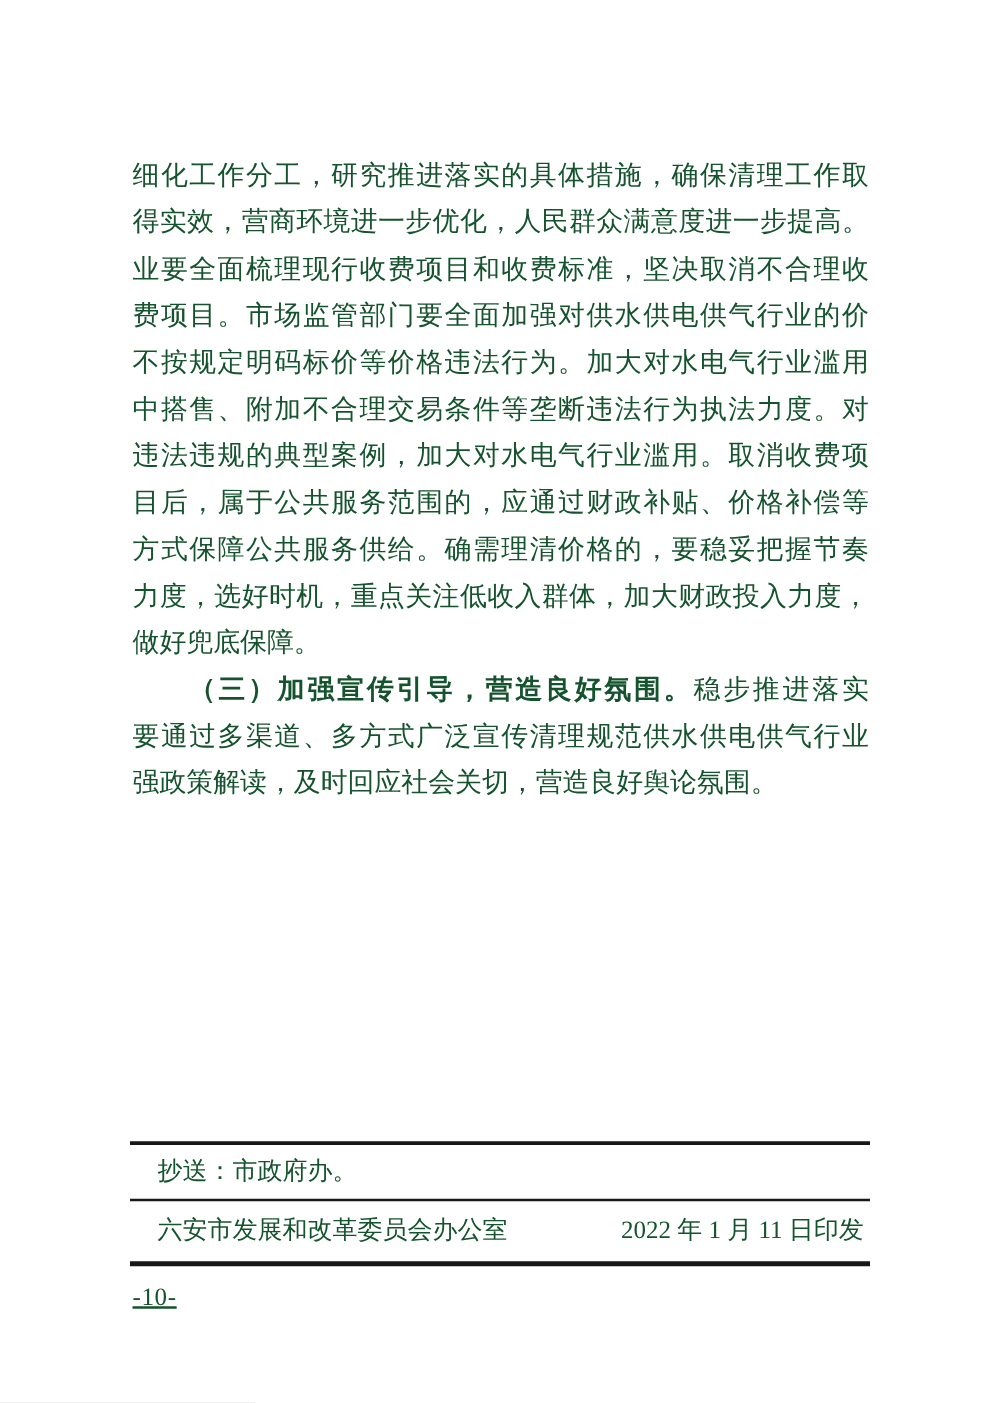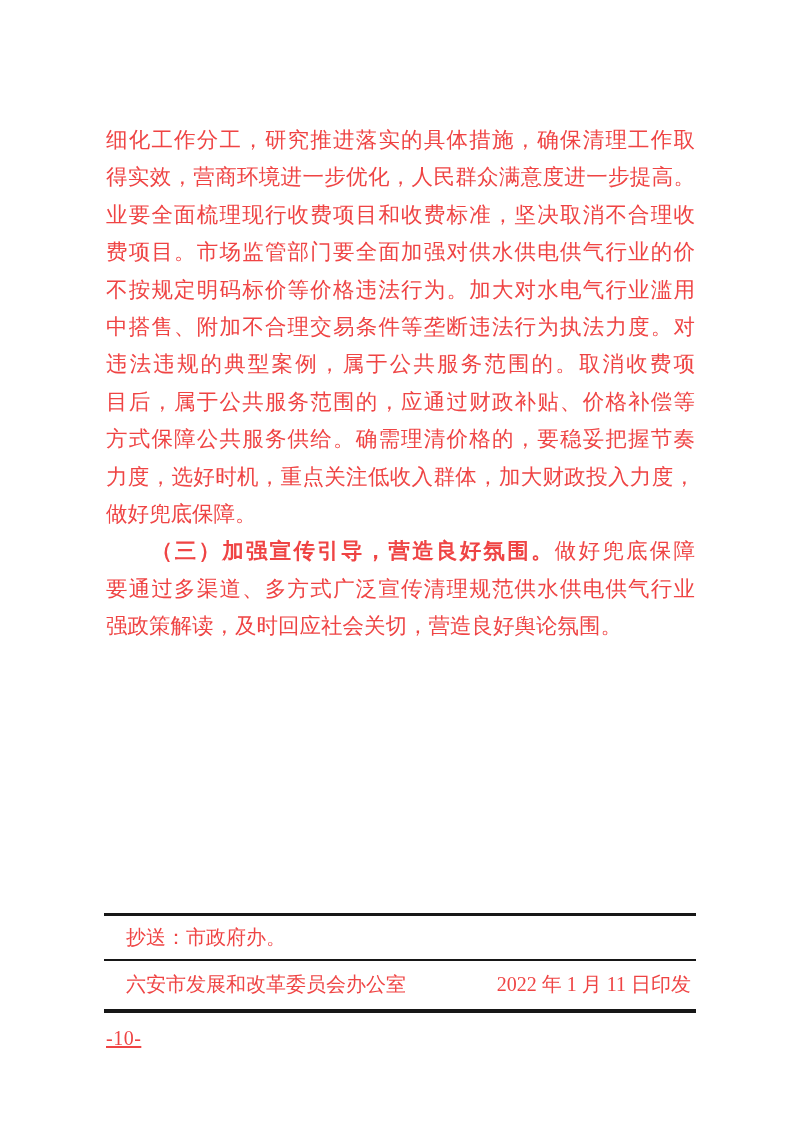--- a/index.html
+++ b/index.html
@@ -4,21 +4,21 @@
 <style>
   html, body { margin: 0; padding: 0; background: #e8e8e8; }
   .page {
     position: relative;
     width: 793px;
     height: 1122px;
     margin: 0 auto;
     background: #ffffff;
     overflow: hidden;
     font-family: "Liberation Serif", "DejaVu Serif", serif;
-    color: #ef4444;
+    color: #14532d;
   }
   .body-text {
     position: absolute;
     left: 106px;
     top: 122px;
     width: 589px;
   }
   .line {
     height: 37.4px;
     line-height: 37.4px;
@@ -69,26 +69,26 @@
 
 <div class="page">
 
   <div class="body-text">
     <div class="line"><span>细化工作分工，研究推进落实的具体措施，确保清理工作取</span></div>
     <div class="line"><span>得实效，营商环境进一步优化，人民群众满意度进一步提高。</span></div>
     <div class="line"><span>业要全面梳理现行收费项目和收费标准，坚决取消不合理收</span></div>
     <div class="line"><span>费项目。市场监管部门要全面加强对供水供电供气行业的价</span></div>
     <div class="line"><span>不按规定明码标价等价格违法行为。加大对水电气行业滥用</span></div>
     <div class="line"><span>中搭售、附加不合理交易条件等垄断违法行为执法力度。对</span></div>
-    <div class="line"><span>违法违规的典型案例，属于公共服务范围的。取消收费项</span></div>
+    <div class="line"><span>违法违规的典型案例，加大对水电气行业滥用。取消收费项</span></div>
     <div class="line"><span>目后，属于公共服务范围的，应通过财政补贴、价格补偿等</span></div>
     <div class="line"><span>方式保障公共服务供给。确需理清价格的，要稳妥把握节奏</span></div>
     <div class="line"><span>力度，选好时机，重点关注低收入群体，加大财政投入力度，</span></div>
     <div class="line flush"><span>做好兜底保障。</span></div>
-    <div class="line indent"><span class="b">（三）加强宣传引导，营造良好氛围。</span><span>做好兜底保障</span></div>
+    <div class="line indent"><span class="b">（三）加强宣传引导，营造良好氛围。</span><span>稳步推进落实</span></div>
     <div class="line"><span>要通过多渠道、多方式广泛宣传清理规范供水供电供气行业</span></div>
     <div class="line flush"><span>强政策解读，及时回应社会关切，营造良好舆论氛围。</span></div>
   </div>
 
   <div class="footer">
     <div class="footer-row cc">
       <span>抄送：市政府办。</span>
     </div>
     <div class="footer-row issue">
       <span>六安市发展和改革委员会办公室</span>

